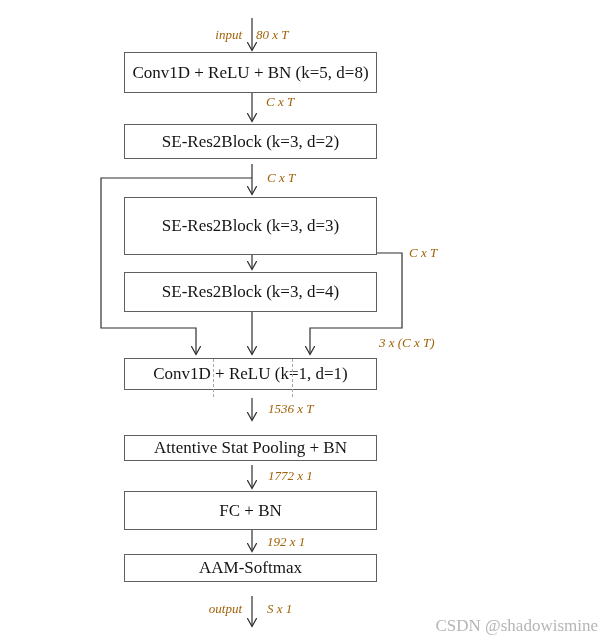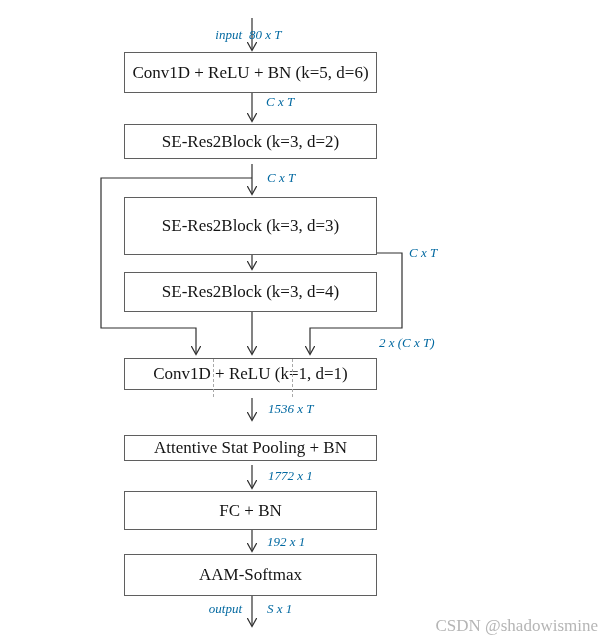--- a/index.html
+++ b/index.html
@@ -45,21 +45,21 @@
     position: absolute;
     top: 359px;
     height: 38px;
     width: 0;
     border-left: 1px dashed #a9a9a9;
   }
   .lbl {
     position: absolute;
     font-style: italic;
     font-size: 13px;
-    color: #0369a1;
+    color: #a16207;
     white-space: nowrap;
     line-height: 1.1;
   }
   .lbl.right-align {
     text-align: right;
     width: 46px;
   }
   .watermark {
     position: absolute;
     right: 8px;
@@ -88,21 +88,21 @@
     <path d="M252,238 V269" marker-end="url(#arrowhead)"></path>
     <path d="M252,253 H402 V328 H310 V354" marker-end="url(#arrowhead)"></path>
     <path d="M252,312 V354" marker-end="url(#arrowhead)"></path>
     <path d="M252,398 V420" marker-end="url(#arrowhead)"></path>
     <path d="M252,465 V488" marker-end="url(#arrowhead)"></path>
     <path d="M252,530 V551" marker-end="url(#arrowhead)"></path>
     <path d="M252,596 V626" marker-end="url(#arrowhead)"></path>
   </svg>
 
   <div class="box" style="top:52px;height:41px">
-    <span>Conv1D + ReLU + BN (k=5, d=6)</span>
+    <span>Conv1D + ReLU + BN (k=5, d=8)</span>
   </div>
   <div class="box" style="top:124px;height:35px">
     <span>SE-Res2Block (k=3, d=2)</span>
   </div>
   <div class="box" style="top:197px;height:58px">
     <span>SE-Res2Block (k=3, d=3)</span>
   </div>
   <div class="box" style="top:272px;height:40px">
     <span>SE-Res2Block (k=3, d=4)</span>
   </div>
@@ -110,30 +110,30 @@
     <span>Conv1D + ReLU (k=1, d=1)</span>
   </div>
   <div class="dash" style="left:213px"></div>
   <div class="dash" style="left:292px"></div>
   <div class="box" style="top:435px;height:26px">
     <span>Attentive Stat Pooling + BN</span>
   </div>
   <div class="box" style="top:491px;height:39px">
     <span>FC + BN</span>
   </div>
-  <div class="box" style="top:554px;height:42px">
+  <div class="box" style="top:554px;height:28px">
     <span>AAM-Softmax</span>
   </div>
 
   <div class="lbl right-align" style="left:196px;top:28px">input</div>
-  <div class="lbl" style="left:249px;top:28px">80 x T</div>
+  <div class="lbl" style="left:256px;top:28px">80 x T</div>
   <div class="lbl" style="left:266px;top:95px">C x T</div>
   <div class="lbl" style="left:267px;top:171px">C x T</div>
   <div class="lbl" style="left:409px;top:246px">C x T</div>
-  <div class="lbl" style="left:379px;top:336px">2 x (C x T)</div>
+  <div class="lbl" style="left:379px;top:336px">3 x (C x T)</div>
   <div class="lbl" style="left:268px;top:402px">1536 x T</div>
   <div class="lbl" style="left:268px;top:469px">1772 x 1</div>
   <div class="lbl" style="left:267px;top:535px">192 x 1</div>
   <div class="lbl right-align" style="left:196px;top:602px">output</div>
   <div class="lbl" style="left:267px;top:602px">S x 1</div>
 
   <div class="watermark">CSDN @shadowismine</div>
 
 </div>
 

